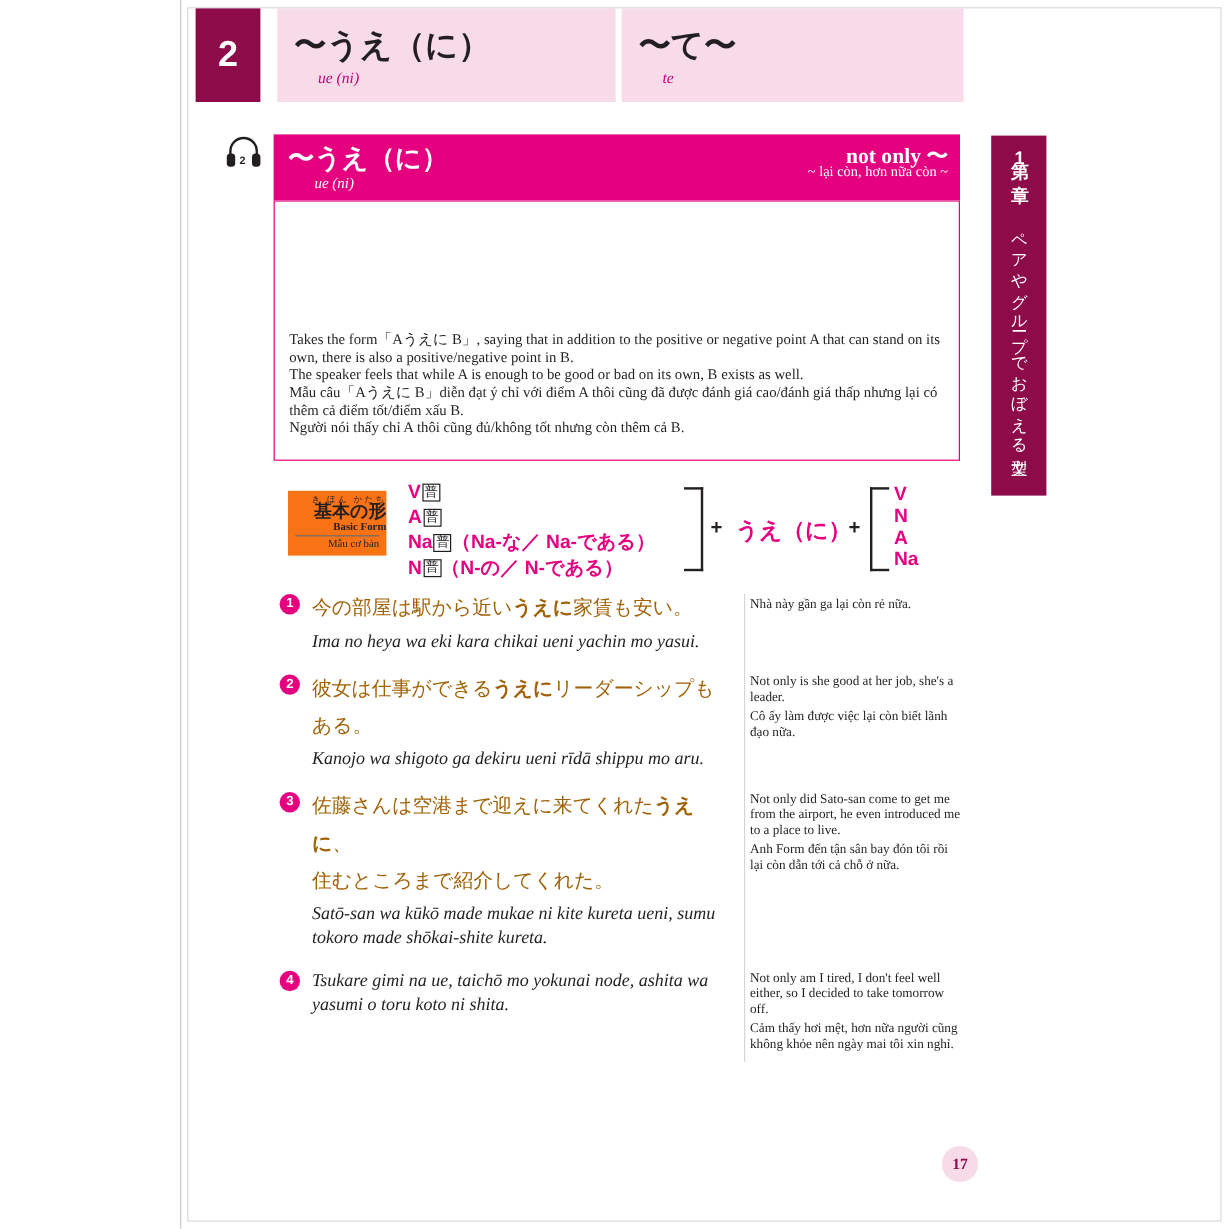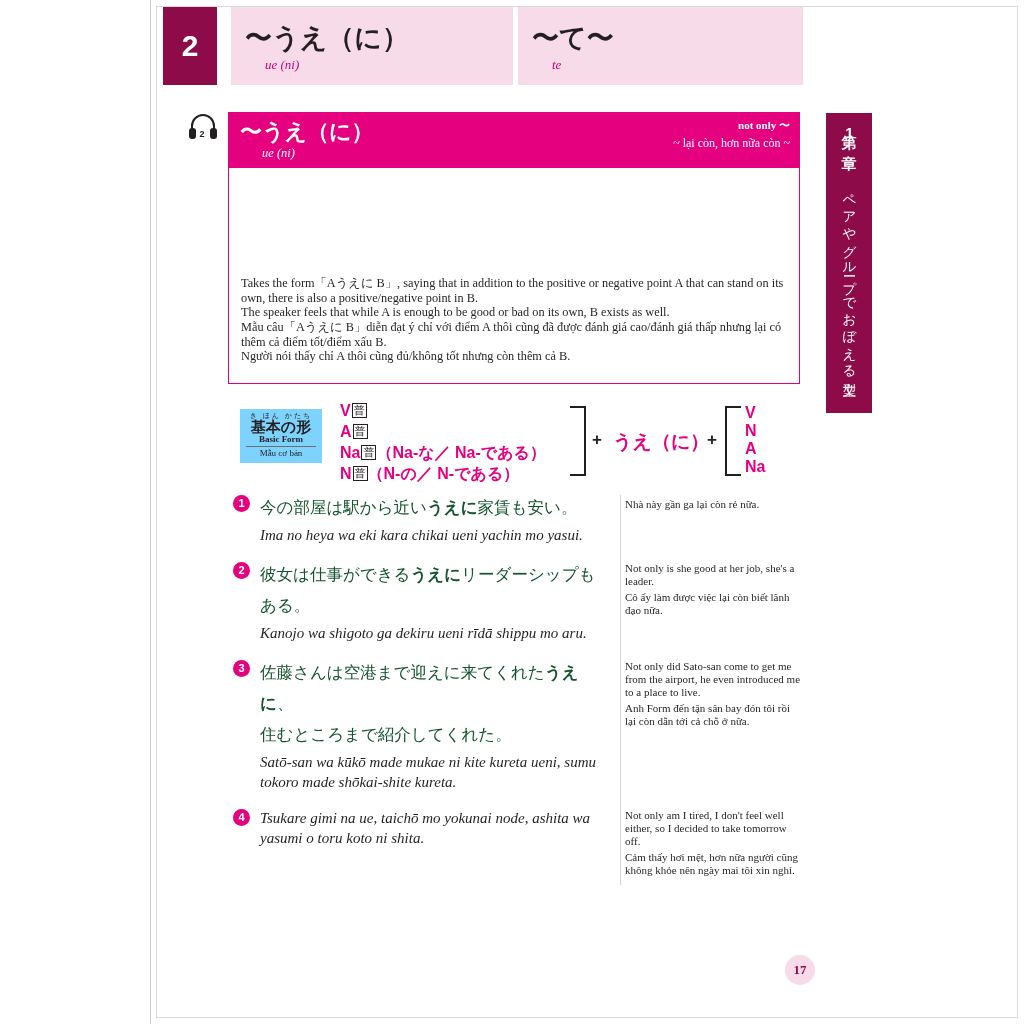--- a/index.html
+++ b/index.html
@@ -161,21 +161,21 @@
     left: 34px;
     top: 34px;
     font-size: 12.5px;
     font-style: italic;
     font-family: "Liberation Serif", serif;
   }
   .title-en {
     position: absolute;
     right: 10px;
     top: 6px;
-    font-size: 11px;
+    font-size: 18px;
     font-weight: bold;
     text-align: right;
     font-family: "Liberation Serif", serif;
   }
   .title-vi {
     position: absolute;
     right: 10px;
     top: 24px;
     font-size: 12px;
     text-align: right;
@@ -229,22 +229,22 @@
     left: 240px;
     top: 400px;
     width: 560px;
     height: 88px;
   }
   .bf-tag {
     position: absolute;
     left: 0;
     top: 9px;
     width: 82px;
-    background: #7dd3fc;
-    text-align: center;
+    background: #f97316;
+    text-align: right;
     padding: 3px 0 4px 0;
     box-sizing: border-box;
   }
   .bf-tag .l1 {
     font-size: 15px;
     font-weight: bold;
     font-family: Liberation Sans, sans-serif;
     display: block;
     line-height: 14px;
   }
@@ -376,21 +376,21 @@
     line-height: 17px;
     text-align: center;
     font-family: "Liberation Sans", sans-serif;
   }
   .ex-jp {
     margin-left: 32px;
     width: 350px;
     font-size: 16.5px;
     line-height: 31px;
     font-family: "Liberation Sans", sans-serif;
-    color: #14532d;
+    color: #a16207;
   }
   .ex-jp b { font-weight: bold; }
   .ex-romaji {
     margin-left: 32px;
     width: 355px;
     font-size: 15px;
     font-style: italic;
     line-height: 20px;
     font-family: "Liberation Serif", serif;
     padding-top: 2px;

